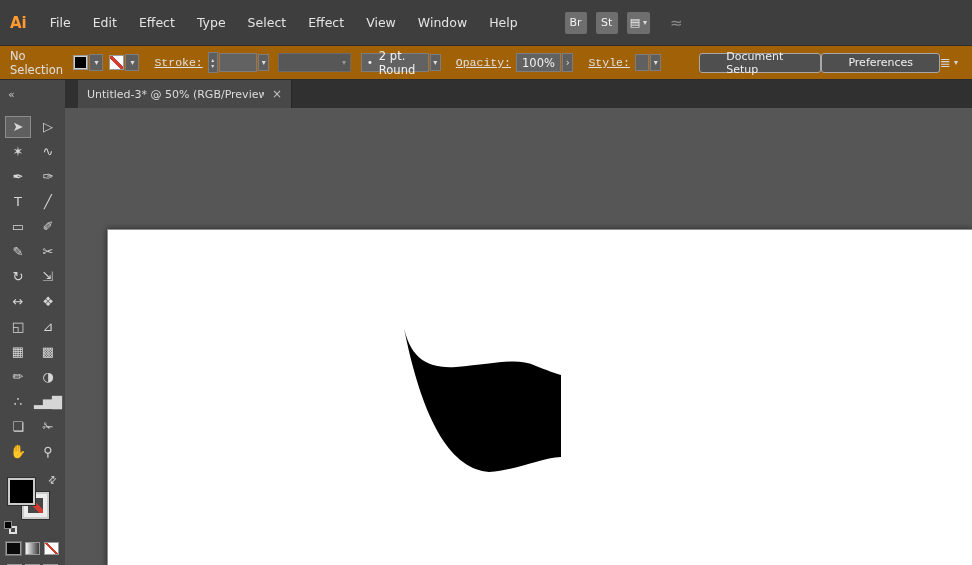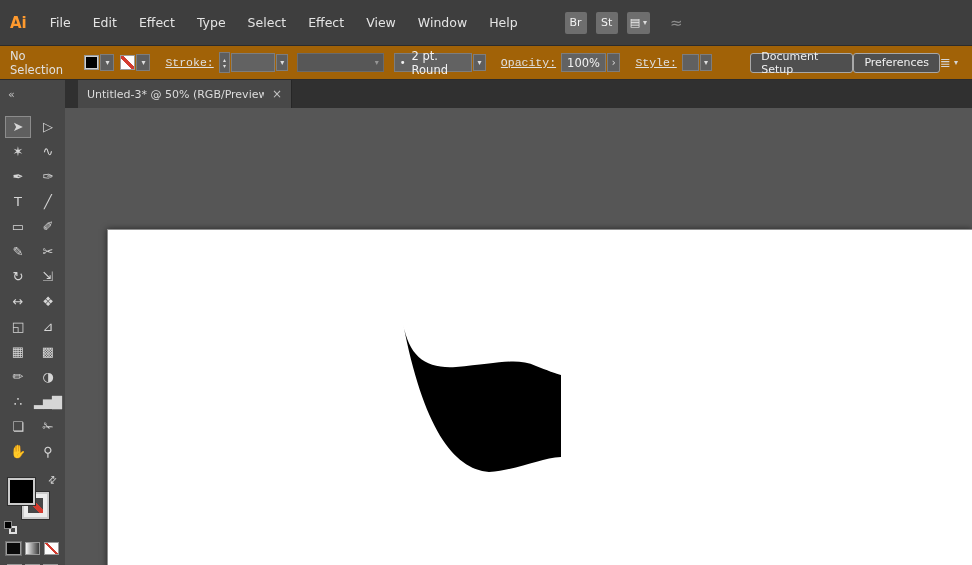--- a/index.html
+++ b/index.html
@@ -64,21 +64,21 @@
   .brush-field { width: 88px; margin-left: 10px; }
   .brush-dot { margin-right: 6px; font-size: 10px; }
   .arrow-btn {
     width: 15px; height: 19px; background: #5e5e5e; border: 1px solid #7d7d7d;
     display: flex; align-items: center; justify-content: center;
     color: #ddd; font-size: 10px; margin-left: 1px;
   }
   .style-swatch { width: 19px; height: 17px; background: #606060; border: 1px solid #7d7d7d; }
   .btn {
     border: 1px solid #a8a8a8; border-radius: 3px; height: 20px;
-    display: flex; align-items: center; padding: 0 10px;
+    display: flex; align-items: center; padding: 0 26px;
     background: #4f4f4f; color: #f0f0f0; font-size: 11px;
   }
   .btn.doc { margin-left: 38px; }
   .btn.pref { }
   .flyout-group { margin-left: auto; margin-right: 14px; display: flex; align-items: center; color: #d5d5d5; }
   .flyout-group .glyph { font-size: 13px; }
   .flyout-group .caret { font-size: 8px; margin-left: 3px; }
 
   
   .tabstrip { height: 28px; display: flex; background: #303030; }

